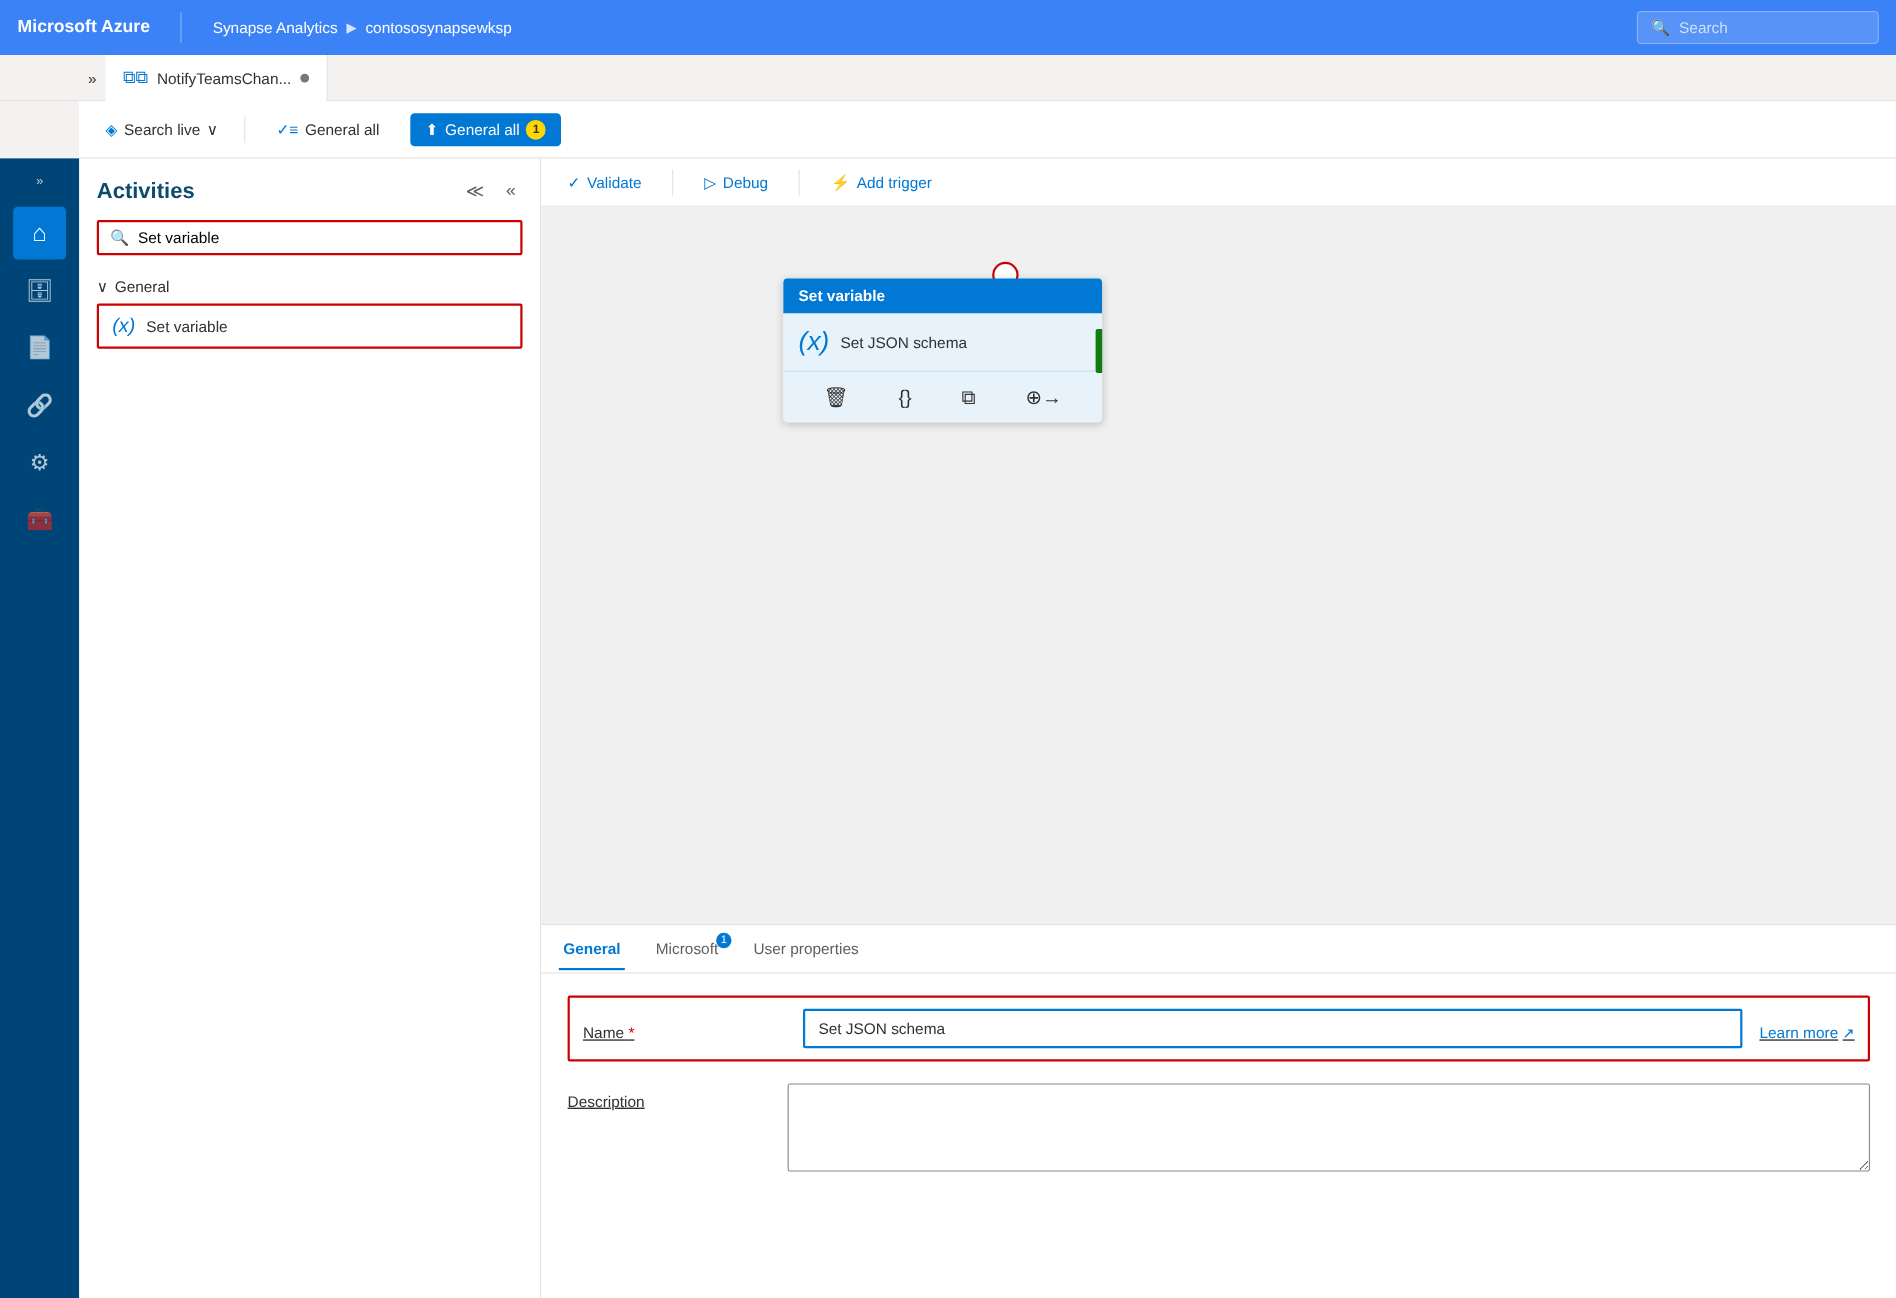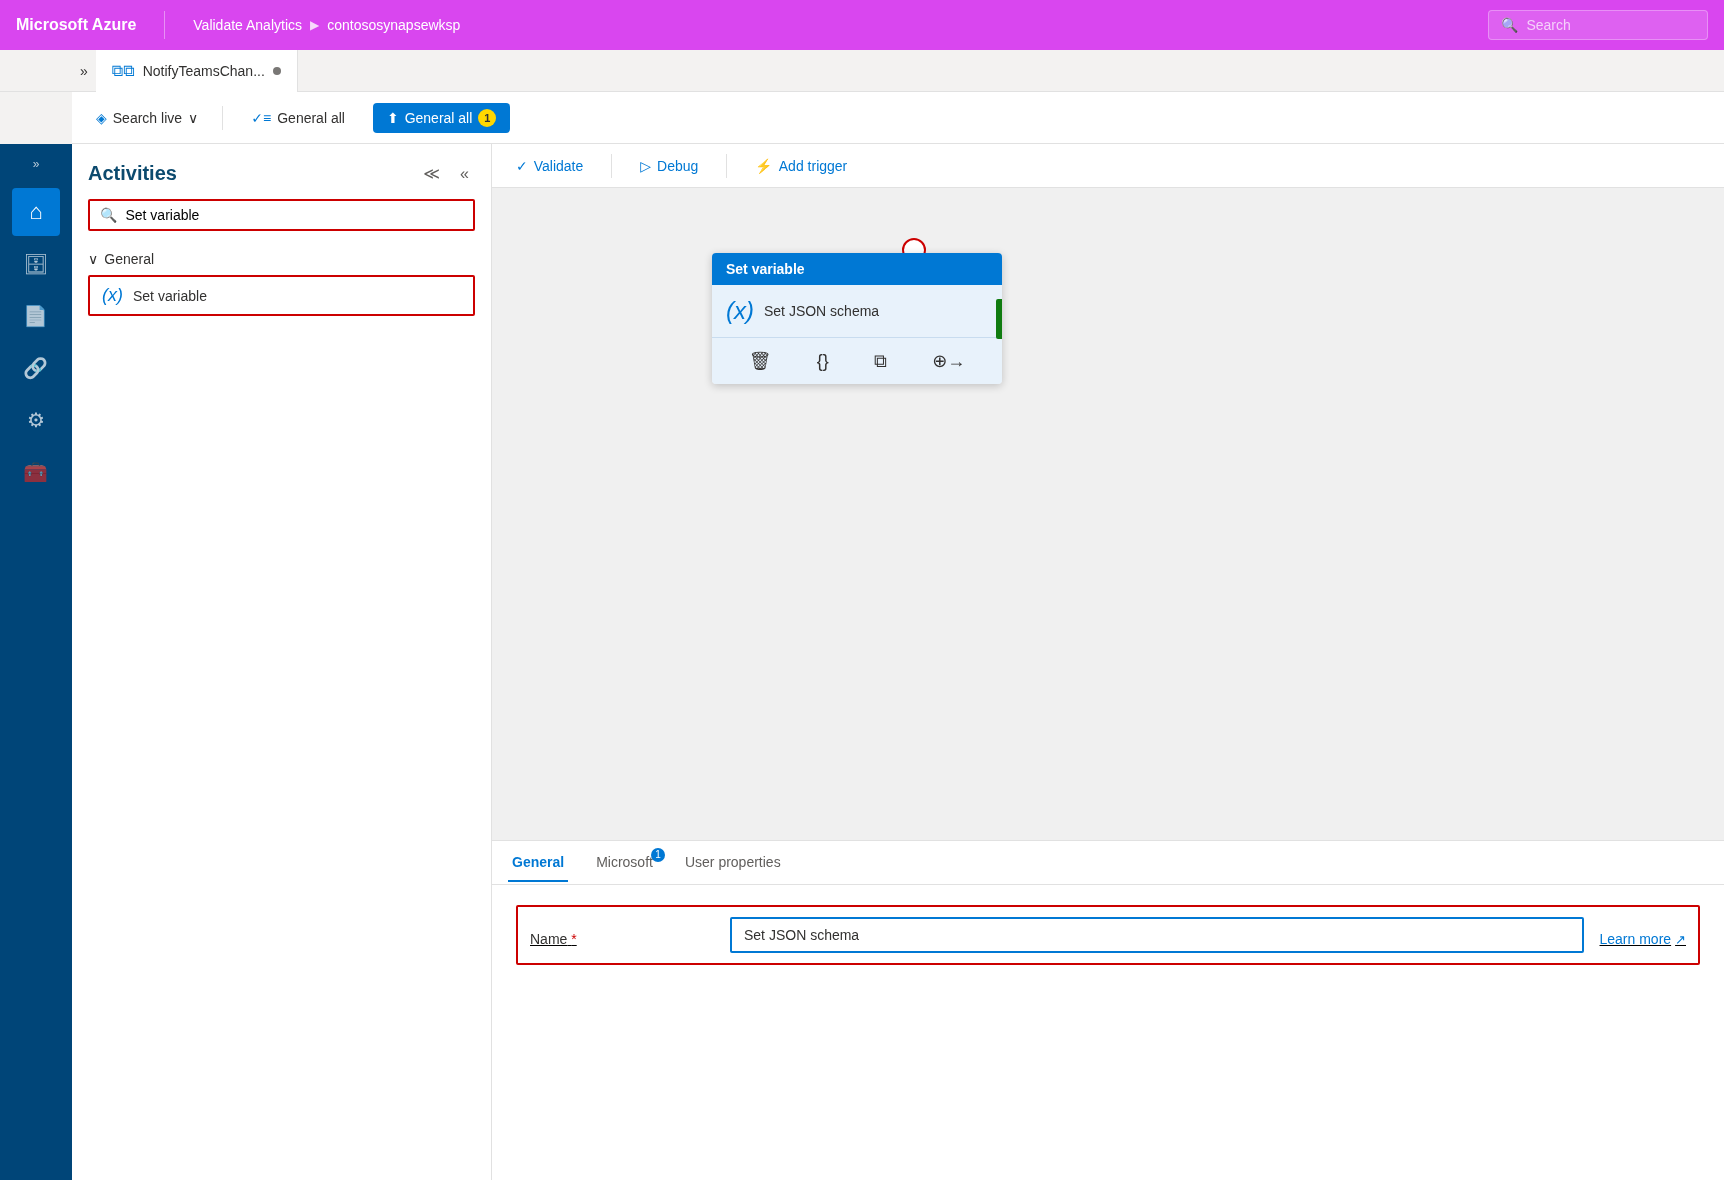--- a/index.html
+++ b/index.html
@@ -1,20 +1,20 @@
 <!DOCTYPE html>
 <html><head>
   <meta charset="utf-8">
   <style>
     * { box-sizing: border-box; margin: 0; padding: 0; }
     body { font-family: 'Segoe UI', Arial, sans-serif; font-size: 14px; background: #f3f2f1; overflow: hidden; width: 1724px; height: 1180px; }
 
     
     .top-nav {
-      background: #d946ef;
+      background: #3b82f6;
       height: 50px;
       display: flex;
       align-items: center;
       padding: 0 16px;
       gap: 28px;
       color: white;
     }
     .top-nav-brand {
       font-weight: 700;
       font-size: 16px;
@@ -508,21 +508,21 @@
       padding-top: 8px;
     }
   </style>
 </head>
 <body>
 
 <div class="top-nav">
   <span class="top-nav-brand">Microsoft Azure</span>
   <div class="top-nav-divider"></div>
   <div class="top-nav-breadcrumb">
-    <span>Validate Analytics</span>
+    <span>Synapse Analytics</span>
     <span class="breadcrumb-arrow">▶</span>
     <span>contososynapsewksp</span>
   </div>
   <div class="top-nav-search">
     <span>🔍</span>
     <input type="text" placeholder="Search" style="">
   </div>
 </div>
 
 <div class="tab-bar">
@@ -674,17 +674,25 @@
             </div>
             <div class="form-input-wrap">
               <input type="text" class="form-input" value="Set JSON schema" style="">
             </div>
             <a class="learn-more-link" href="#">
               <span>Learn more</span>
               <span style="font-size:13px;">↗</span>
             </a>
           </div>
 
+          <div class="form-row">
+            <div class="form-label">
+              <span>Description</span>
+            </div>
+            <div class="form-input-wrap">
+              <textarea class="form-textarea" style=""></textarea>
+            </div>
+          </div>
         </div>
       </div>
     </div>
   </div>
 </div>
 
 </body></html>

